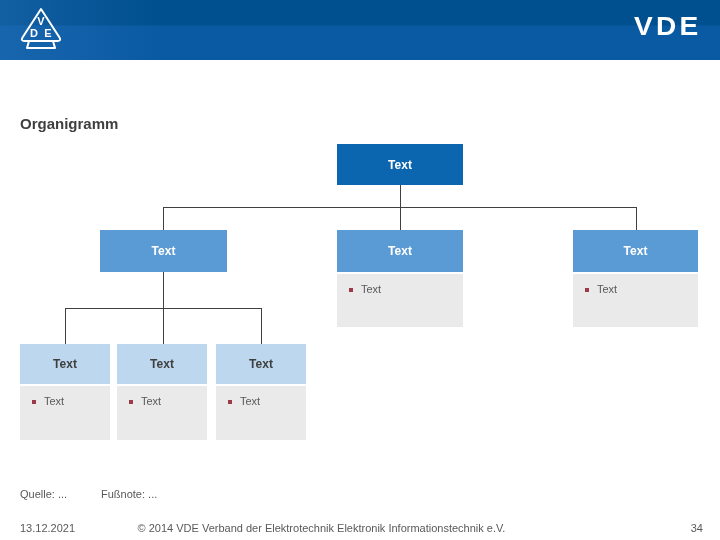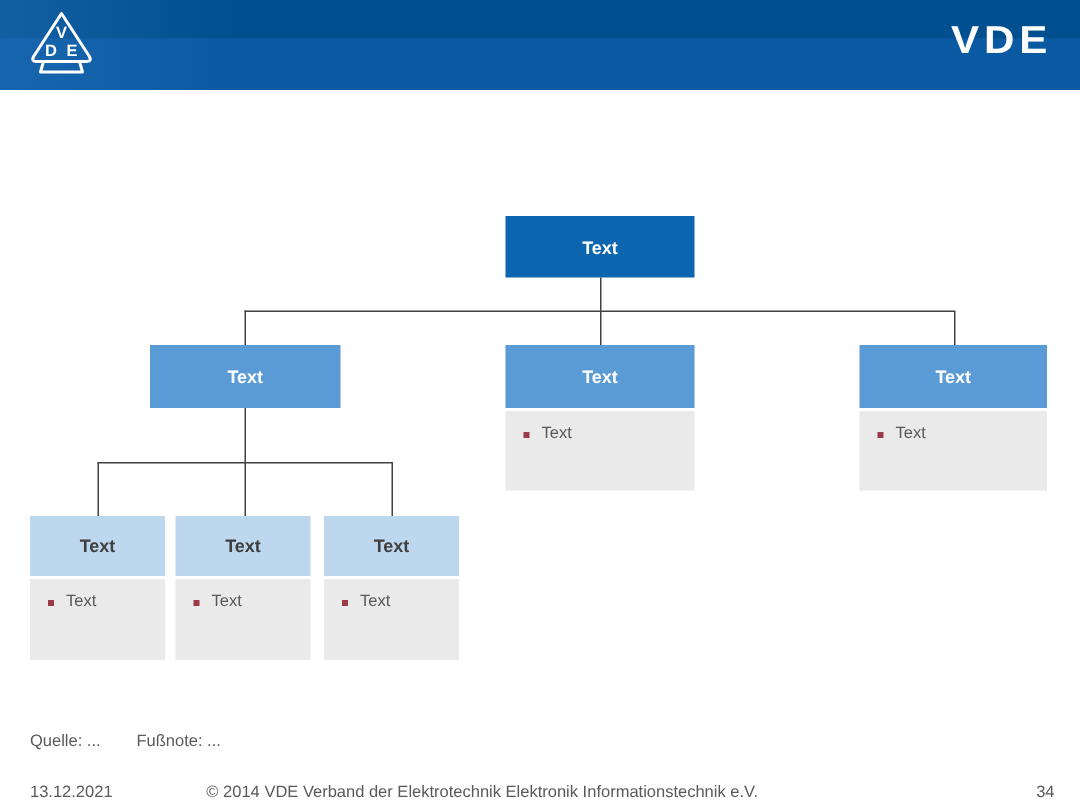--- a/index.html
+++ b/index.html
@@ -55,20 +55,21 @@
     <svg class="logo" width="46" height="46" viewBox="0 0 46 46">
       <path d="M23 3 L41.5 31.5 Q43.5 35 39.5 35 L6.5 35 Q2.5 35 4.5 31.5 Z" fill="none" stroke="#ffffff" stroke-width="2" stroke-linejoin="round"></path>
       <text x="23" y="19" text-anchor="middle" fill="#ffffff" font-family="Liberation Sans, sans-serif" font-size="11" font-weight="bold">V</text>
       <text x="16" y="31" text-anchor="middle" fill="#ffffff" font-family="Liberation Sans, sans-serif" font-size="11" font-weight="bold">D</text>
       <text x="30" y="31" text-anchor="middle" fill="#ffffff" font-family="Liberation Sans, sans-serif" font-size="11" font-weight="bold">E</text>
       <path d="M11 35 L35 35 L37 42 L9 42 Z" fill="none" stroke="#ffffff" stroke-width="2" stroke-linejoin="round"></path>
     </svg>
     <div class="wordmark">VDE</div>
   </div>
 
+  <div class="title">Organigramm</div>
 
   <div class="box box-root" style="left:337px; top:144px; width:126px; height:41px;">
     <span>Text</span>
   </div>
 
   <div class="cline" style="left:400px; top:185px; width:1px; height:22px;"></div>
   <div class="cline" style="left:163px; top:207px; width:473px; height:1px;"></div>
   <div class="cline" style="left:163px; top:207px; width:1px; height:23px;"></div>
   <div class="cline" style="left:400px; top:207px; width:1px; height:23px;"></div>
   <div class="cline" style="left:636px; top:207px; width:1px; height:23px;"></div>
@@ -124,18 +125,18 @@
     </div>
   </div>
   <div class="panel" style="left:216px; top:386px; width:90px; height:54px;">
     <div class="bullet-row">
       <span class="bullet-sq"></span>
       <span class="bullet-text">Text</span>
     </div>
   </div>
 
   <div class="foot" style="left:20px; top:488px;">Quelle: ...</div>
-  <div class="foot" style="left:91px; top:488px;text-align:right;">Fußnote: ...</div>
+  <div class="foot" style="left:101px; top:488px;text-align:right;">Fußnote: ...</div>
   <div class="foot" style="left:20px; top:522px;">13.12.2021</div>
   <div class="foot copyright" style="top:522px;">© 2014 VDE Verband der Elektrotechnik Elektronik Informationstechnik e.V.</div>
   <div class="foot pagenum" style="top:522px;">34</div>
 
 </div>
 
 </body></html>

